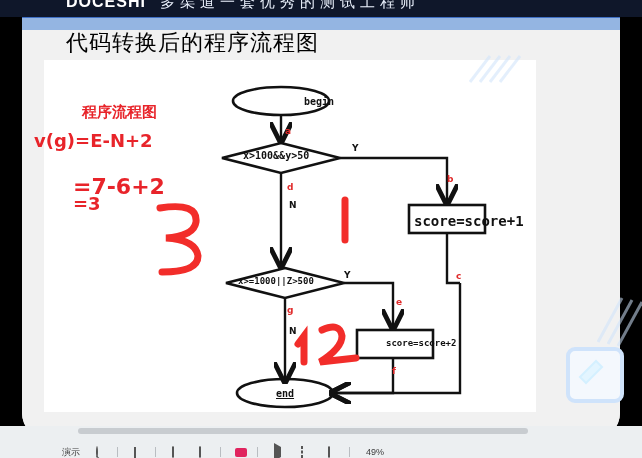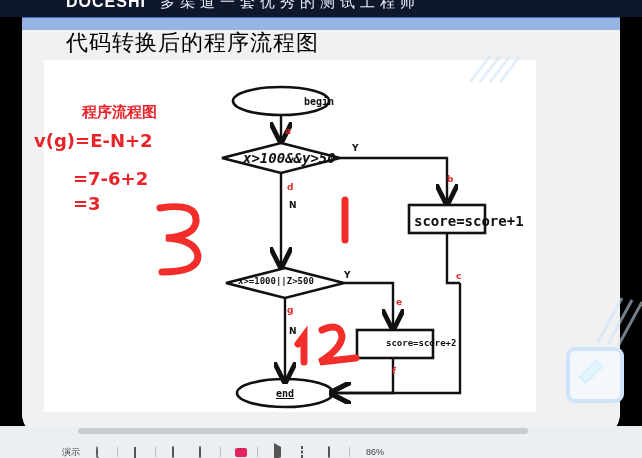--- a/index.html
+++ b/index.html
@@ -49,31 +49,31 @@
   
   .canvas{
     position:absolute;left:22px;top:76px;width:492px;height:352px;
     background:#ffffff;overflow:hidden;
   }
 
   
   .red-note{position:absolute;color:#e8242a;font-weight:bold;font-family:"DejaVu Sans",sans-serif;white-space:nowrap;}
   .rn-title{left:38px;top:103px;font-size:15px;margin-left:44px;}
   .rn-l1{left:34px;top:130px;font-size:18px;}
-  .rn-l2{left:73px;top:168px;font-size:18px;}
+  .rn-l2{left:73px;top:174px;font-size:22px;}
   .rn-l3{left:73px;top:193px;font-size:18px;}
 
   
   .flow{position:absolute;left:0;top:0;width:642px;height:458px;pointer-events:none;}
 
   
   .nodetext{position:absolute;color:#111;white-space:nowrap;font-family:"DejaVu Sans Mono","Liberation Mono",monospace;}
   .t-begin{left:262px;top:96px;font-size:10px;font-weight:bold;margin-left:42px;}
   .t-end{left:276px;top:388px;font-size:10px;font-weight:bold;text-decoration:underline;}
-  .t-cond1{left:243px;top:150px;font-size:14px;font-weight:bold;font-style:italic;}
+  .t-cond1{left:243px;top:150px;font-size:10px;font-weight:bold;}
   .t-cond2{left:238px;top:276px;font-size:9px;font-weight:bold;}
   .t-box1{left:414px;top:213px;font-size:14px;font-weight:bold;}
   .t-box2{left:362px;top:338px;font-size:9px;font-weight:bold;margin-left:24px;}
 
   
   .elabel{position:absolute;font-size:9px;font-weight:bold;font-family:"DejaVu Sans",sans-serif;white-space:nowrap;}
   .red-lbl{color:#e02a2a;}
   .blk-lbl{color:#111;}
   .l-a{left:285px;top:126px;}
   .l-b{left:447px;top:174px;}
@@ -252,17 +252,17 @@
       <span class="tb-sep"></span>
       <span class="tb-ico"><span class="ico-box"></span></span>
       <span class="tb-ico"><span class="ico-col"></span></span>
       <span class="tb-sep"></span>
       <span class="tb-rec"></span>
       <span class="tb-sep"></span>
       <span class="tb-ico"><span class="ico-play"></span></span>
       <span class="tb-ico"><span class="ico-bkt"></span></span>
       <span class="tb-ico"><span class="ico-box"></span></span>
       <span class="tb-sep"></span>
-      <span class="tb-zoom">86%</span>
+      <span class="tb-zoom">49%</span>
     </div>
   </div>
 
 </div>
 
 </body></html>

